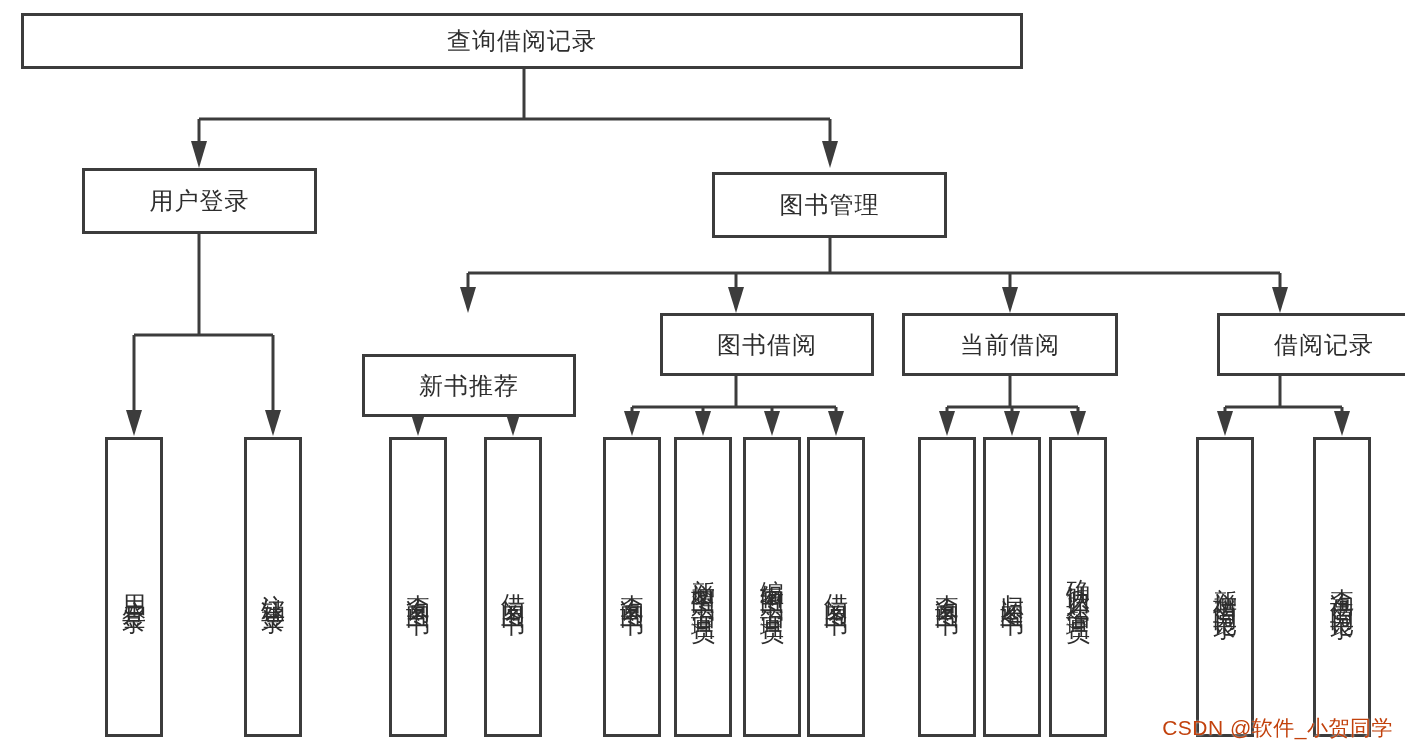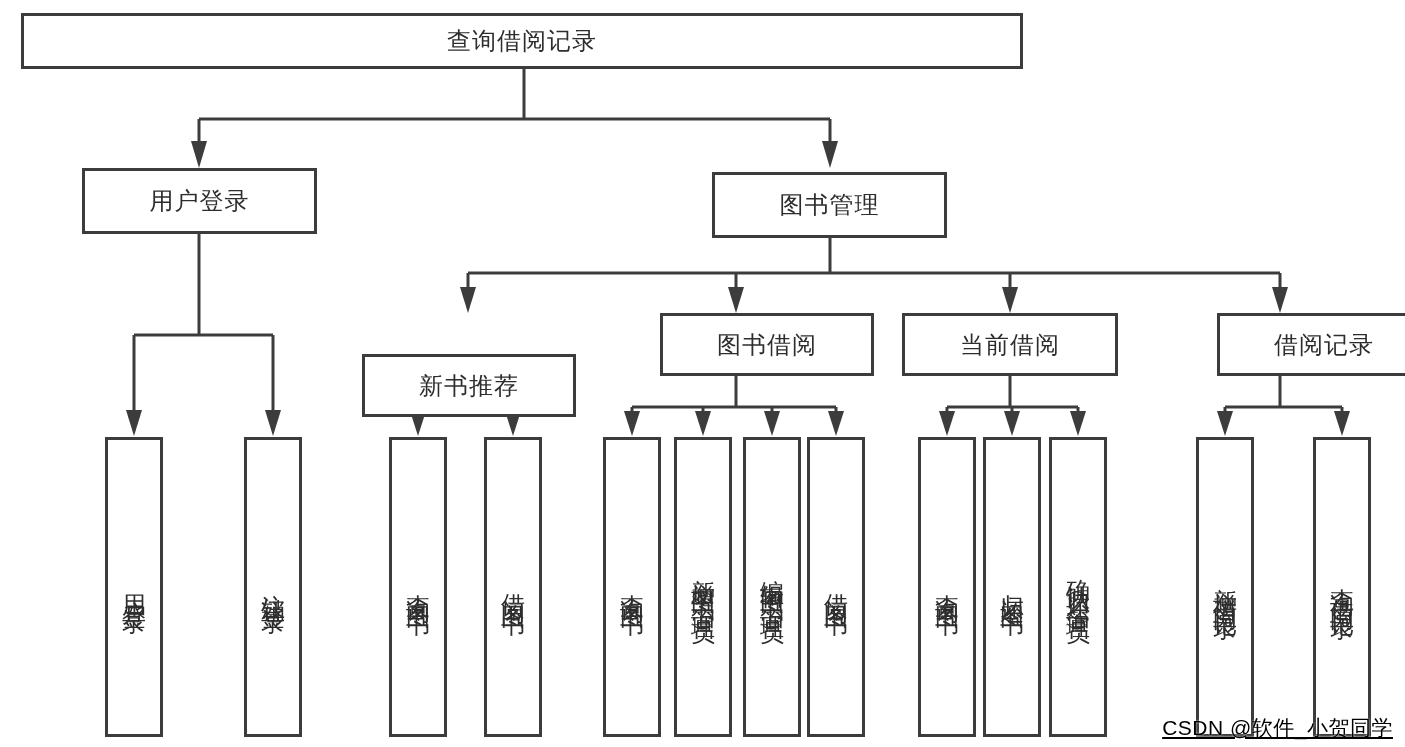--- a/index.html
+++ b/index.html
@@ -13,23 +13,22 @@
     border:3px solid #3c3c3c; background:#ffffff;
     display:flex; align-items:center; justify-content:center;
     color:#2d2d2d; font-size:24px; letter-spacing:1px; white-space:nowrap;
   }
   .node.vert {
     writing-mode:vertical-rl; text-orientation:mixed;
     letter-spacing:6px; font-size:24px; white-space:normal;
   }
   .watermark {
     position:absolute; right:12px; bottom:5px;
-    color:#000000; font-size:21px; letter-spacing:0.5px;
+    color:#c2410c; font-size:21px; letter-spacing:0.5px;
     text-shadow:0 0 2px #ffffff;
-    text-decoration:underline;
   }
 </style>
 </head>
 <body>
 
 <div class="stage">
 
   <svg class="connectors" viewBox="0 0 1405 747" fill="none" stroke="#3c3c3c" stroke-width="3">
 
     <g>

